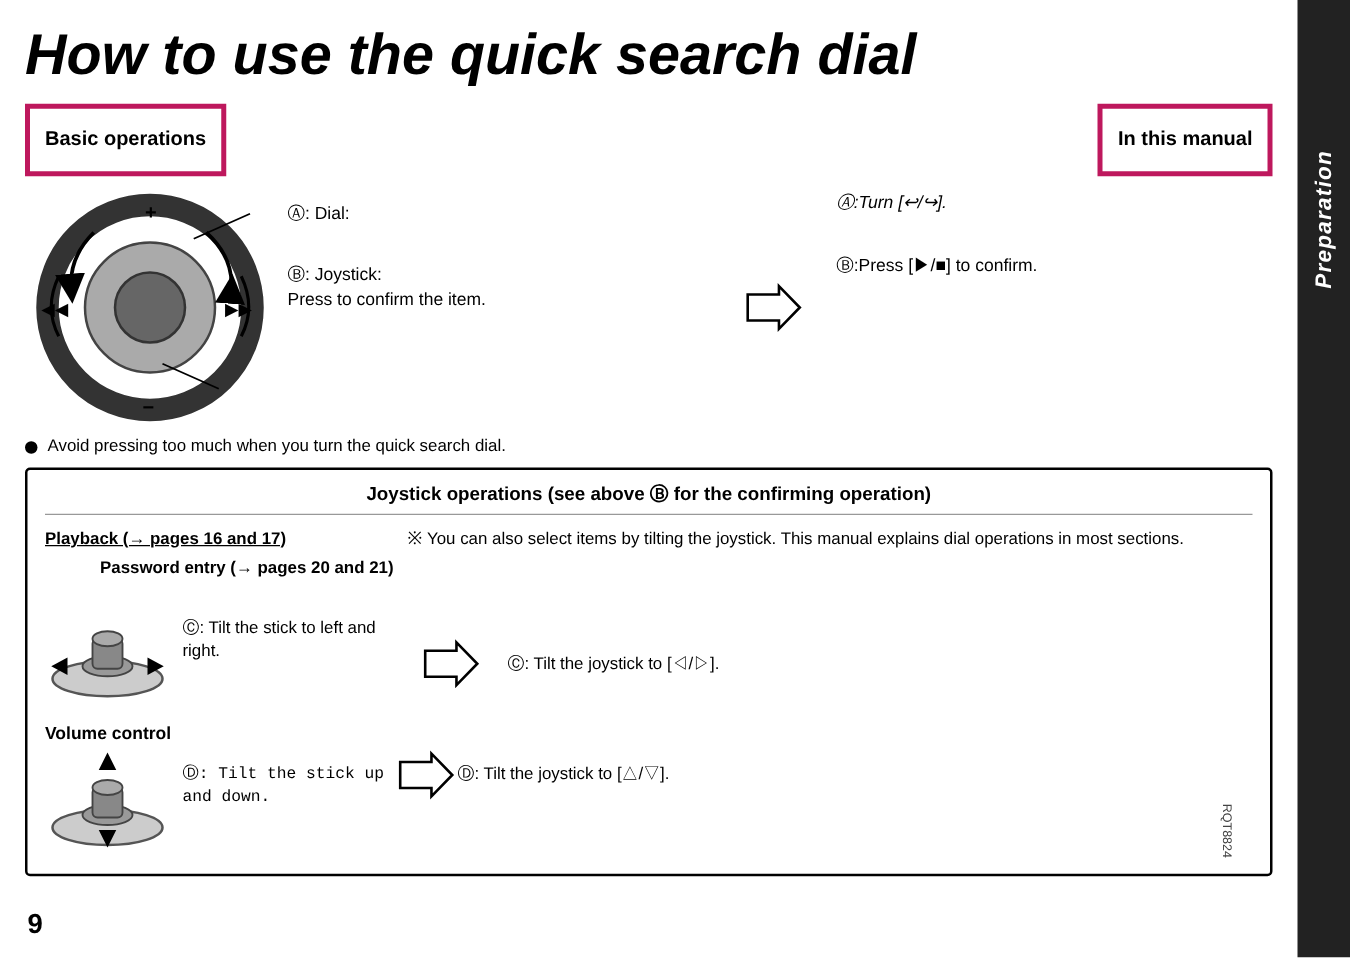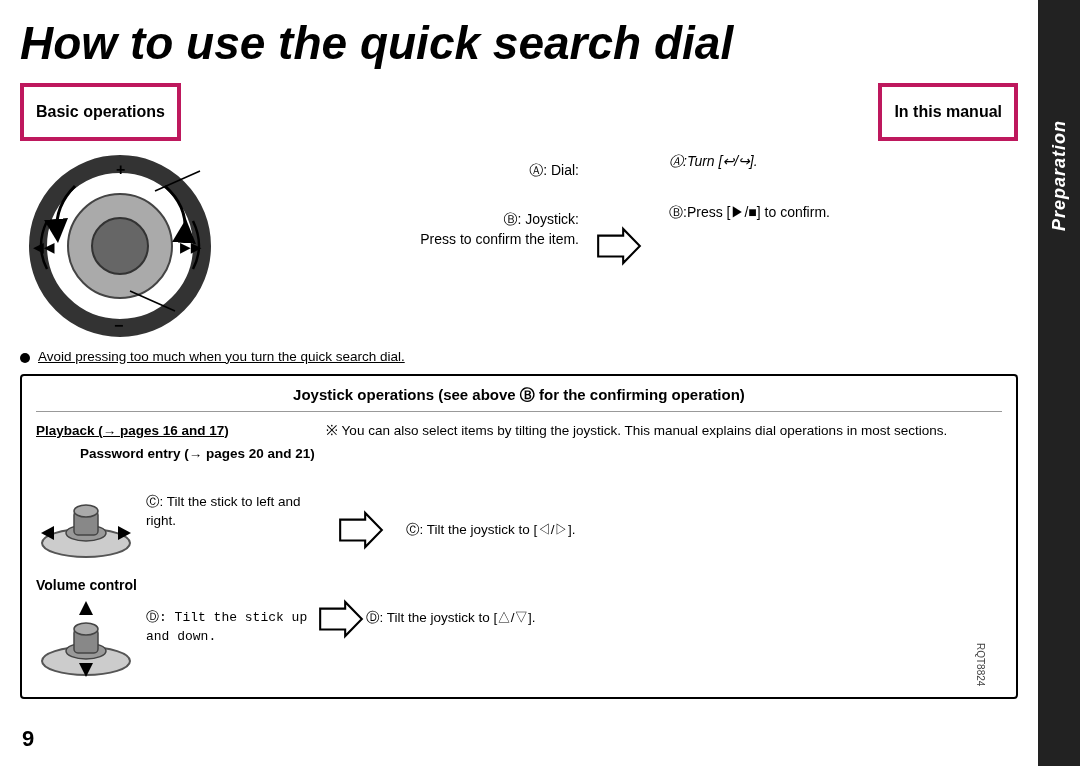--- a/index.html
+++ b/index.html
@@ -91,21 +91,20 @@
     .dial-descriptions {
       flex: 1;
       padding-left: 10px;
       padding-top: 10px;
     }
 
     .desc-item {
       margin-bottom: 10px;
       font-size: 14px;
       line-height: 1.4;
-      text-align: right;
     }
 
     .desc-item .circle-label {
       font-size: 14px;
       font-weight: normal;
     }
 
     .arrow-middle {
       display: flex;
       align-items: center;
@@ -126,21 +125,20 @@
       margin-bottom: 14px;
     }
 
     .avoid-note {
       font-size: 13.5px;
       margin-top: 4px;
       margin-bottom: 10px;
       display: flex;
       align-items: flex-start;
       gap: 4px;
-      text-decoration: underline;
     }
 
     .bullet-circle {
       display: inline-block;
       width: 10px;
       height: 10px;
       background: #000;
       border-radius: 50%;
       margin-right: 4px;
       flex-shrink: 0;

